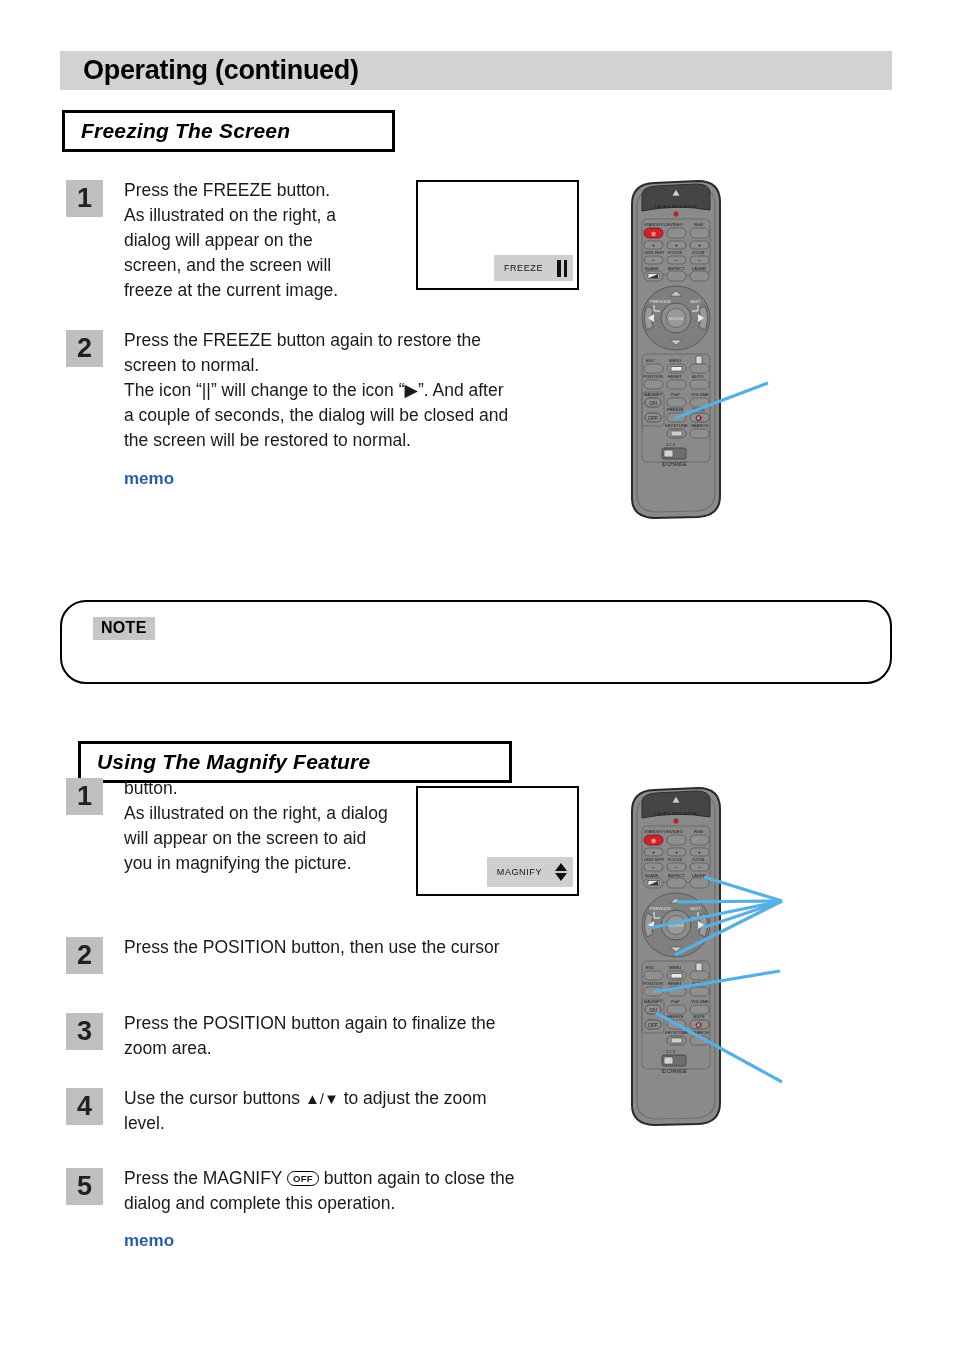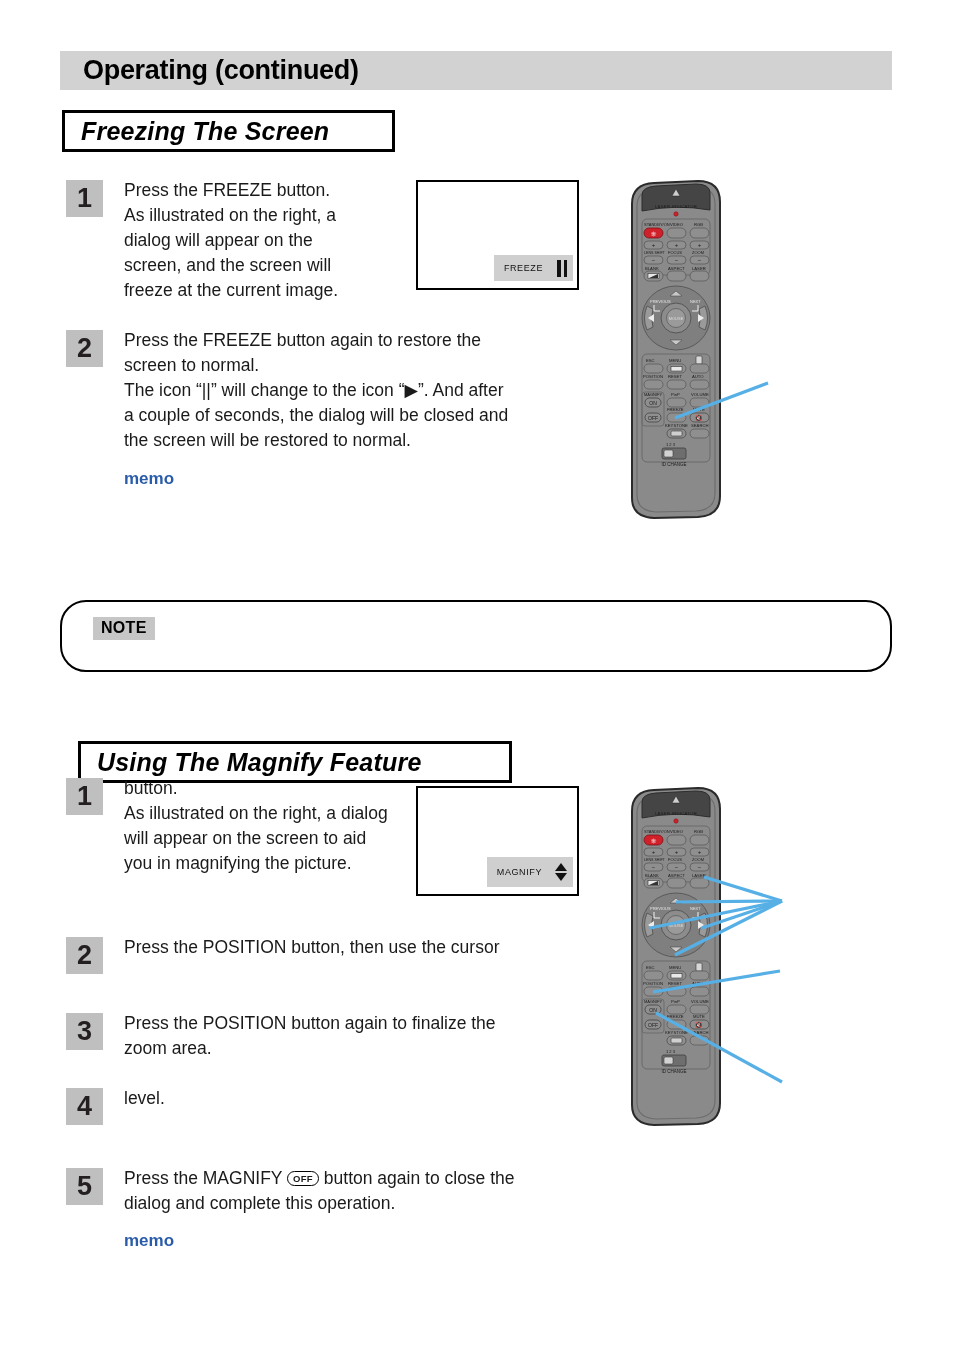--- a/index.html
+++ b/index.html
@@ -9,21 +9,21 @@
 
   
   .page-header{position:absolute;left:60px;top:51px;width:832px;height:39px;
                background:#d2d2d2;}
   .page-header .title{position:absolute;left:23px;top:4px;font-size:27px;
                font-weight:bold;letter-spacing:-0.3px;text-align:right;}
 
   
   .section-title{position:absolute;border:3px solid #000;background:#fff;
                  box-sizing:border-box;display:flex;align-items:center;}
-  .section-title span{font-style:italic;font-weight:bold;font-size:25px;
+  .section-title span{font-style:italic;font-weight:bold;font-size:21px;
                  letter-spacing:0.2px;padding-left:16px;}
 
   
   .step{position:absolute;}
   .step-num{position:absolute;left:0;top:0;width:37px;height:37px;
             background:#bfbfbf;color:#231f20;font-size:27px;font-weight:bold;
             display:flex;align-items:center;justify-content:center;
             line-height:1;}
   .step-body{position:absolute;left:58px;top:-2px;font-size:17.5px;
              line-height:25px;color:#1a1a1a;}
@@ -45,21 +45,21 @@
   .pausebars{display:flex;gap:3px;margin-left:14px;}
   .pausebars i{display:block;width:3.5px;height:17px;background:#111;}
   .updown{display:flex;flex-direction:column;align-items:center;
           margin-left:13px;gap:2px;}
   .updown .t{width:0;height:0;border-left:6px solid transparent;
              border-right:6px solid transparent;}
   .updown .up{border-bottom:8px solid #111;}
   .updown .dn{border-top:8px solid #111;}
 
   
-  .note-box{position:absolute;left:60px;top:600px;width:832px;height:72px;
+  .note-box{position:absolute;left:60px;top:600px;width:832px;height:84px;
             border:2px solid #000;border-radius:26px;box-sizing:border-box;}
   .note-label{position:absolute;left:31px;top:15px;background:#c6c6c6;
               padding:2px 8px 3px;font-size:16px;font-weight:bold;
               letter-spacing:0.3px;}
 
   
   .remote{position:absolute;}
   .remote svg{display:block;}
 
   .lines{position:absolute;left:0;top:0;pointer-events:none;}
@@ -280,20 +280,23 @@
   <div class="step-num">3</div>
   <div class="step-body">
     <div class="ln">Press the POSITION button again to finalize the</div>
     <div class="ln">zoom area.</div>
   </div>
 </div>
 
 <div class="step" style="left:66px;top:1088px;">
   <div class="step-num">4</div>
   <div class="step-body">
+    <div class="ln">
+      <span>Use the cursor buttons </span><span class="tri">▲/▼</span><span> to adjust the zoom</span>
+    </div>
     <div class="ln">level.</div>
   </div>
 </div>
 
 <div class="step" style="left:66px;top:1168px;">
   <div class="step-num">5</div>
   <div class="step-body">
     <div class="ln">
       <span>Press the MAGNIFY</span>
       <span class="pill">OFF</span><span> button again to close the</span>

